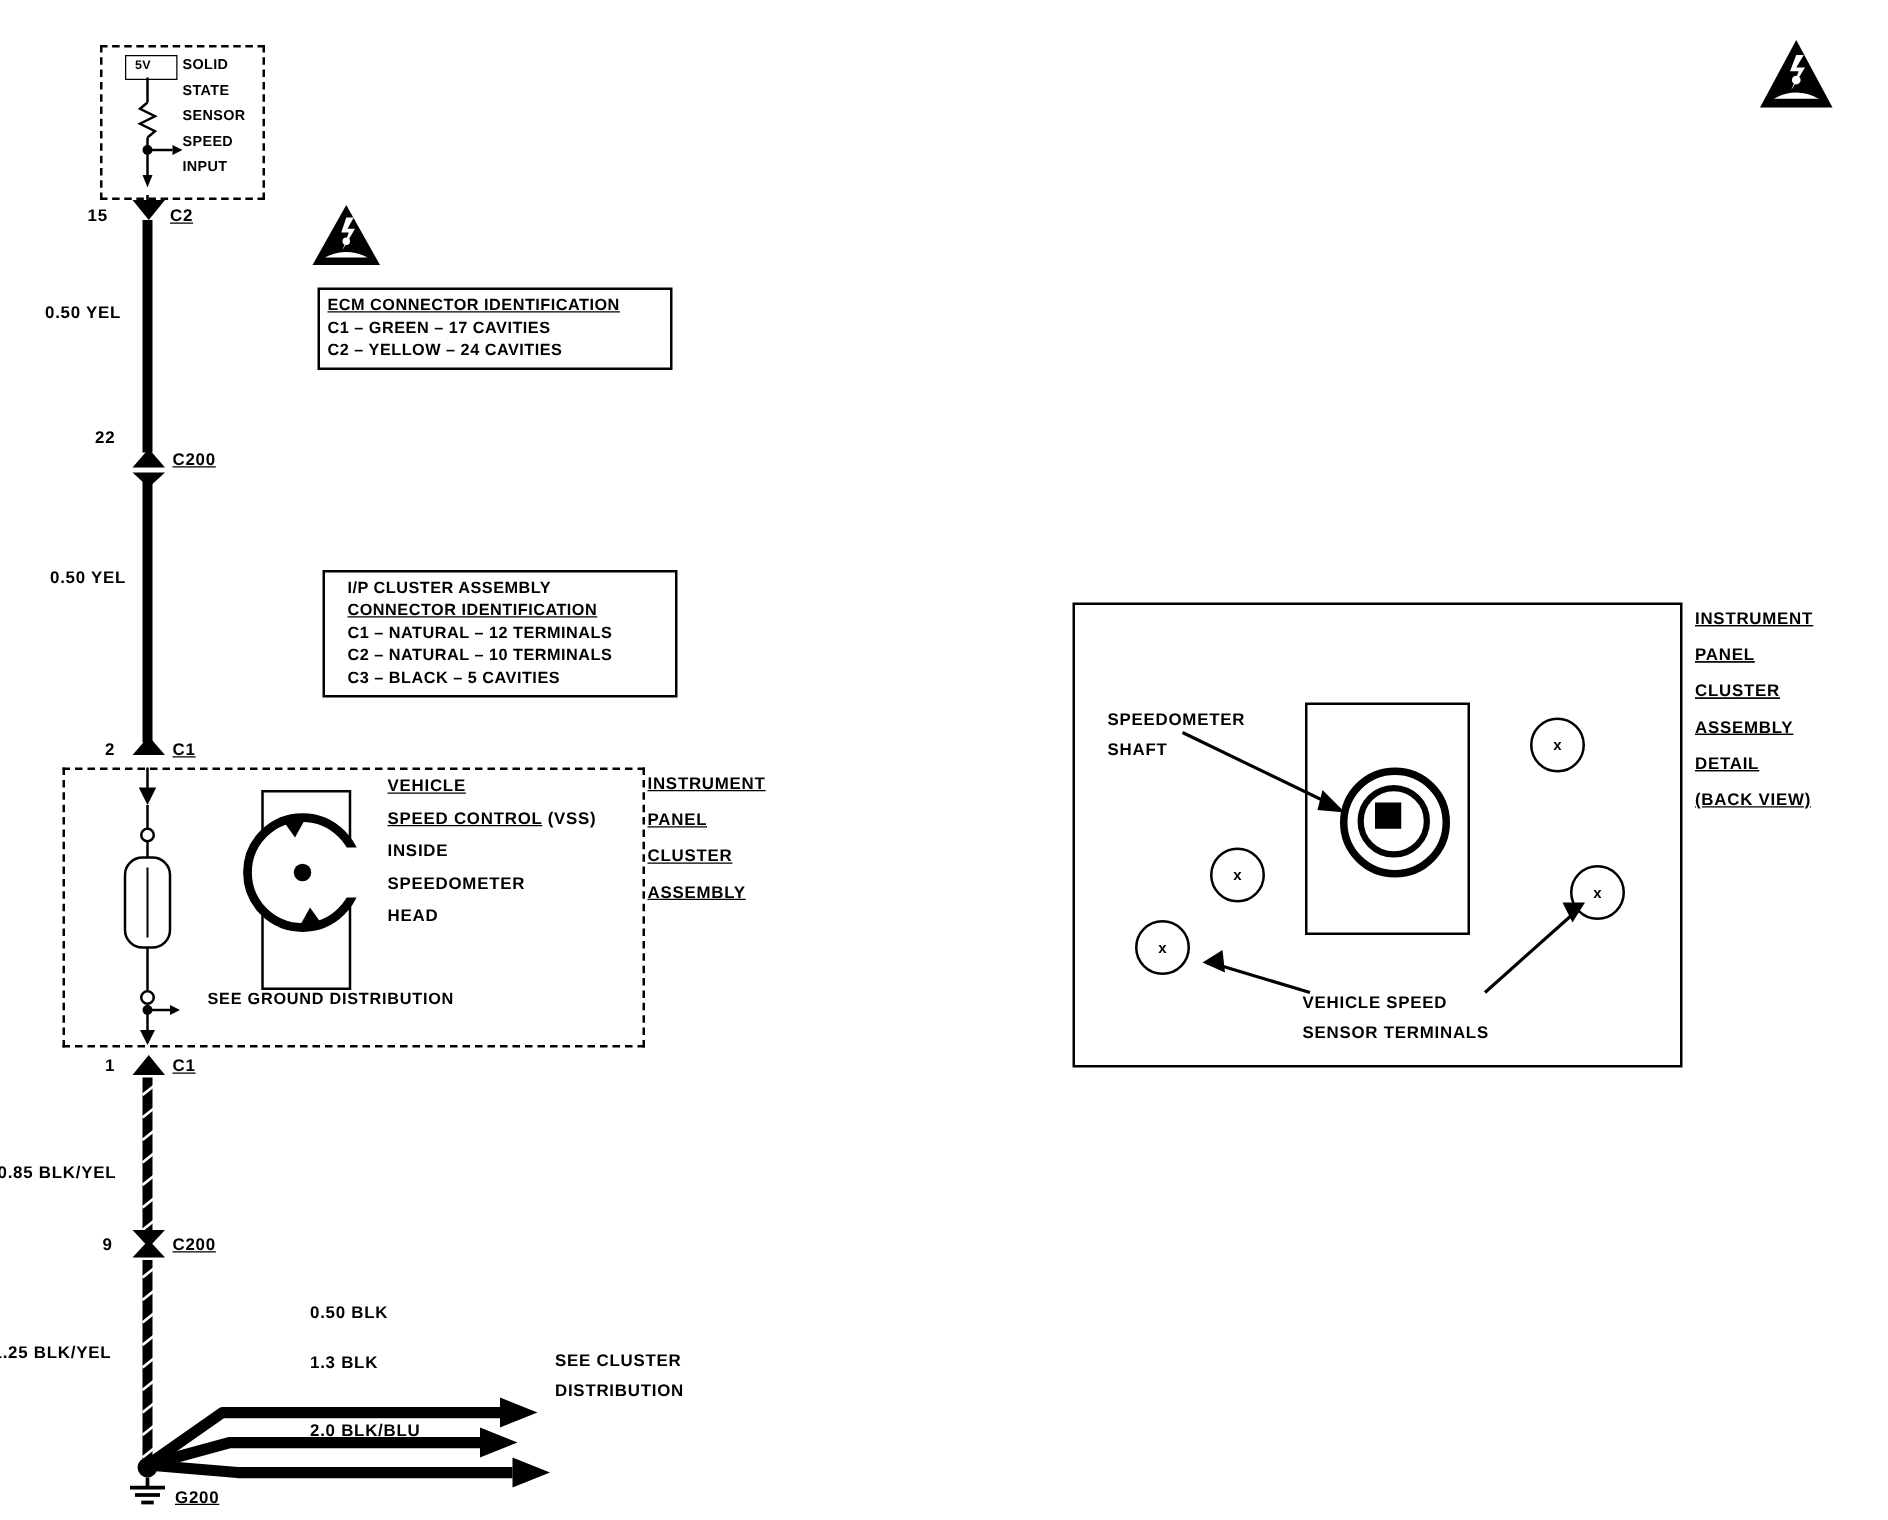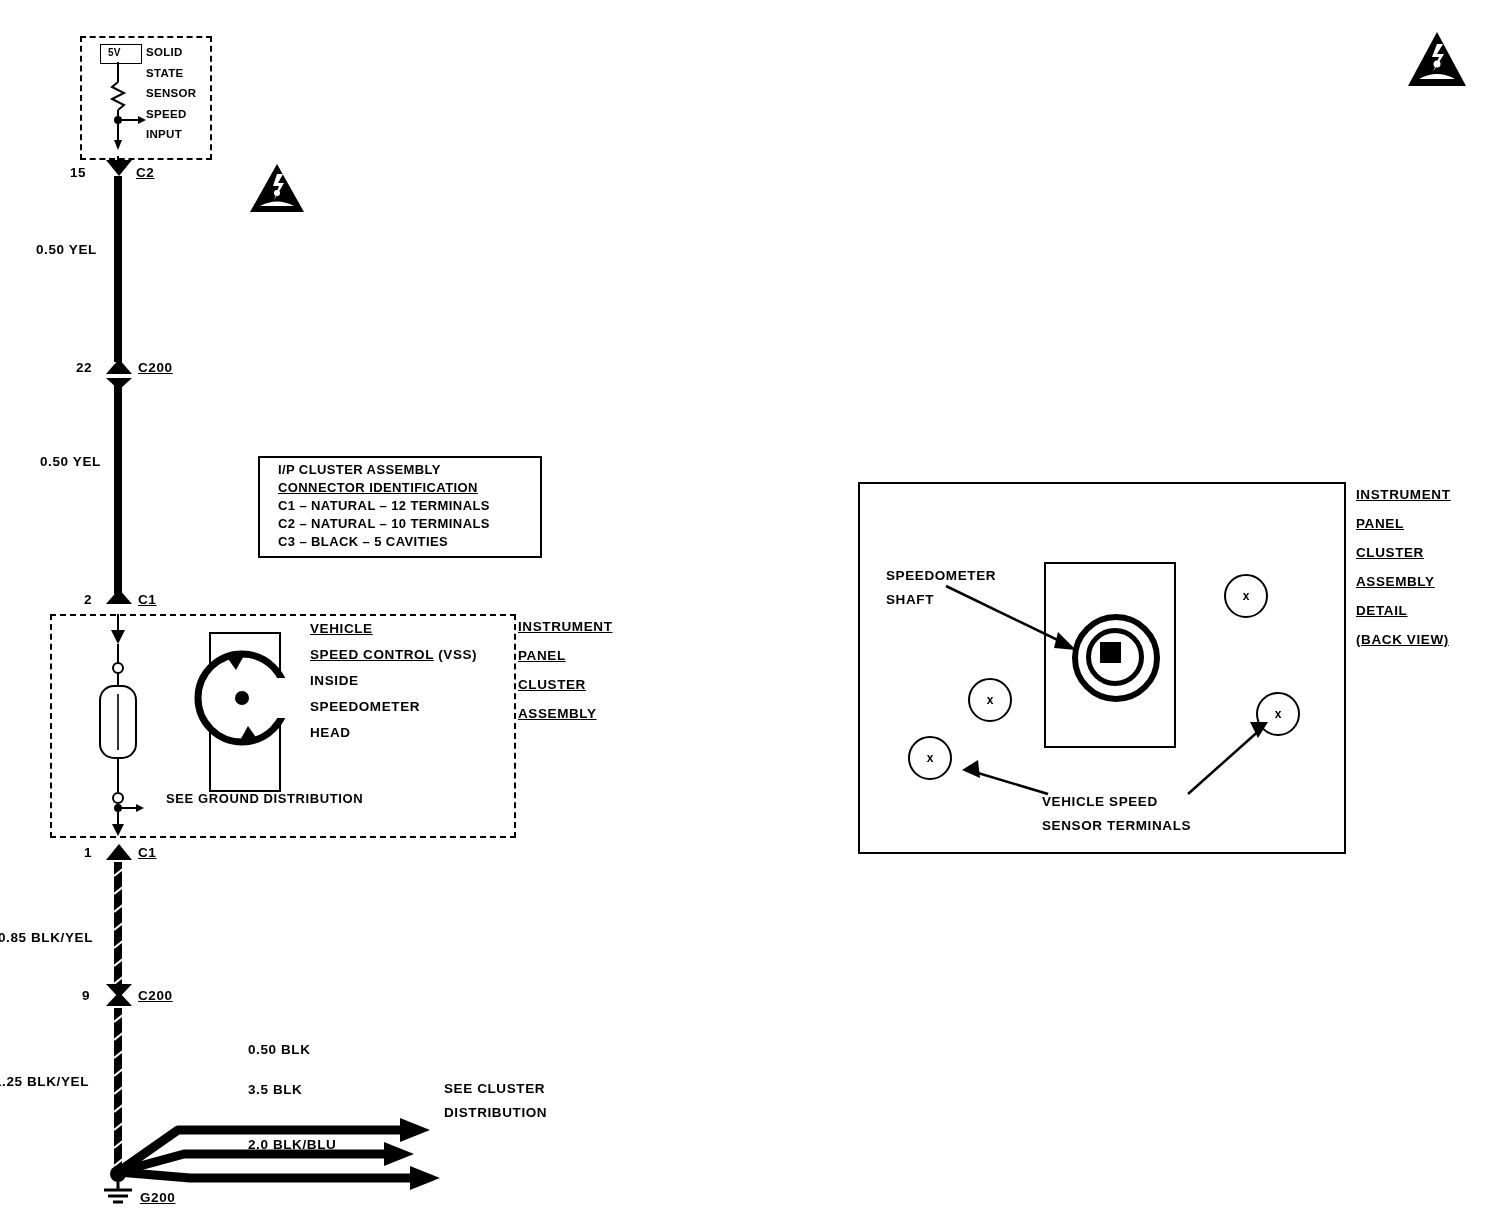--- a/index.html
+++ b/index.html
@@ -154,22 +154,27 @@
   <div class="lbl" style="left:70px; top:163px;">15</div>
   <div class="lbl u" style="left:136px; top:163px;">C2</div>
 
   <svg style="left:104px; top:158px; width:30px; height:24px;">
     <polygon points="2,2 28,2 15,18" fill="#000"></polygon>
   </svg>
 
   <div class="wire vwire" style="left:114px; top:176px; width:8px; height:186px;"></div>
   <div class="lbl" style="left:36px; top:240px;">0.50 YEL</div>
 
-
-  <div class="lbl" style="left:76px; top:358px;">22</div>
+  <div class="legend" style="left:254px; top:230px; width:268px;">
+    <div class="u">ECM CONNECTOR IDENTIFICATION</div>
+    <div>C1 – GREEN – 17 CAVITIES</div>
+    <div>C2 – YELLOW – 24 CAVITIES</div>
+  </div>
+
+  <div class="lbl" style="left:76px; top:340px;">22</div>
   <div class="lbl u" style="left:138px; top:358px;">C200</div>
   <svg style="left:104px; top:356px; width:30px; height:24px;">
     <polygon points="2,18 28,18 15,3" fill="#000"></polygon>
     <polygon points="2,22 28,22 15,34" fill="#000"></polygon>
   </svg>
 
   <div class="wire vwire" style="left:114px; top:382px; width:8px; height:212px;"></div>
   <div class="lbl" style="left:40px; top:452px;">0.50 YEL</div>
 
   <div class="legend" style="left:258px; top:456px; width:256px;padding-left:18px;">
@@ -286,21 +291,21 @@
     <polygon points="300,88 330,100 300,112" fill="#000"></polygon>
 
     <polyline points="18,142 84,124 84,124 284,124" fill="none" stroke="#000" stroke-width="9" stroke-linejoin="round"></polyline>
     <polygon points="284,112 314,124 284,136" fill="#000"></polygon>
 
     <polyline points="18,142 90,148 90,148 310,148" fill="none" stroke="#000" stroke-width="9" stroke-linejoin="round"></polyline>
     <polygon points="310,136 340,148 310,160" fill="#000"></polygon>
   </svg>
 
   <div class="lbl" style="left:248px; top:1040px;">0.50 BLK</div>
-  <div class="lbl" style="left:248px; top:1080px;">3.5 BLK</div>
+  <div class="lbl" style="left:248px; top:1080px;">1.3 BLK</div>
   <div class="lbl" style="left:248px; top:1125px;margin-top:10px;">2.0 BLK/BLU</div>
 
   <div class="lbl" style="left:444px; top:1077px; line-height:24px;"><span>SEE CLUSTER</span>
 <span>DISTRIBUTION</span></div>
 
   <svg style="left:96px; top:1166px; width:54px; height:44px;">
     <circle cx="22" cy="8" r="8" fill="#000"></circle>
     <line x1="22" y1="16" x2="22" y2="24" stroke="#000" stroke-width="3"></line>
     <line x1="8" y1="24" x2="36" y2="24" stroke="#000" stroke-width="3"></line>
     <line x1="12" y1="30" x2="32" y2="30" stroke="#000" stroke-width="3"></line>

